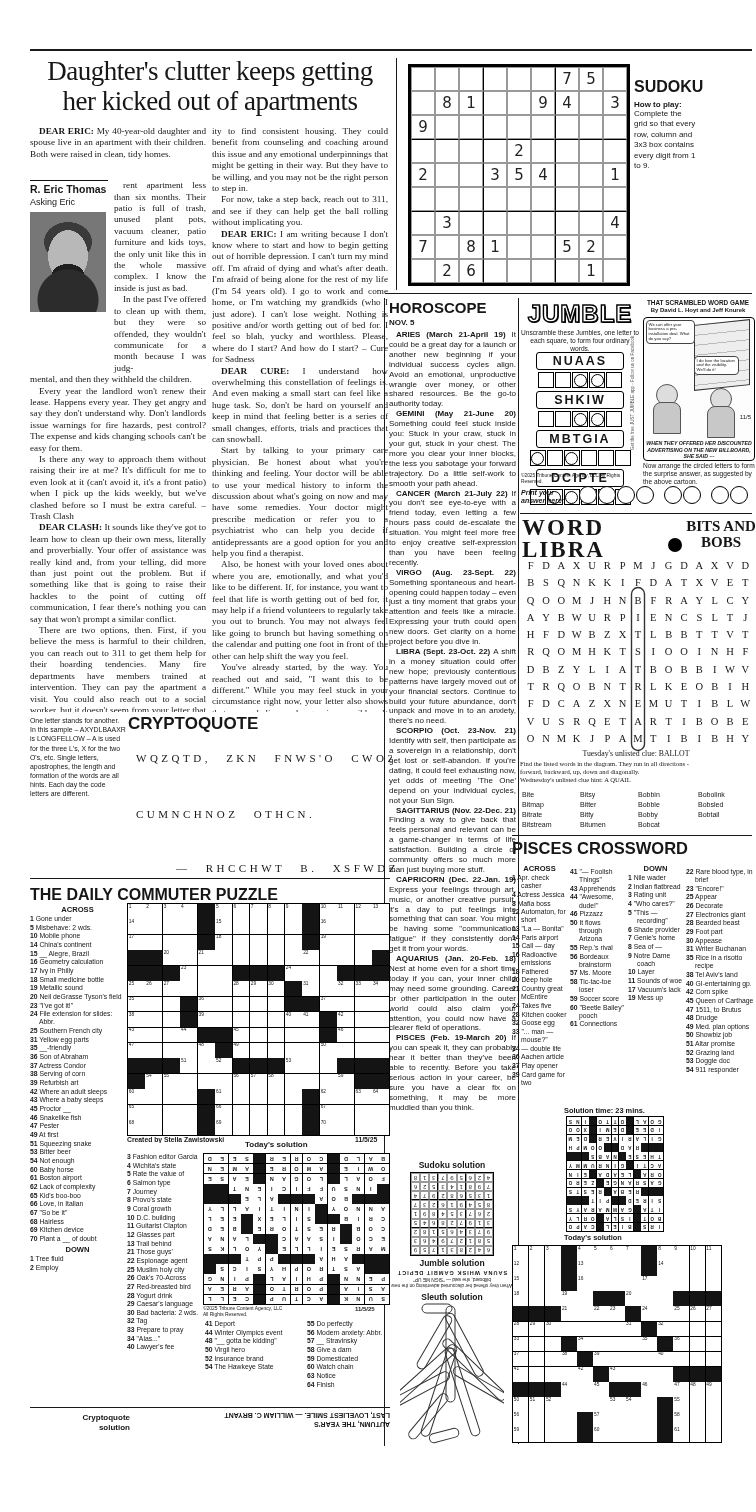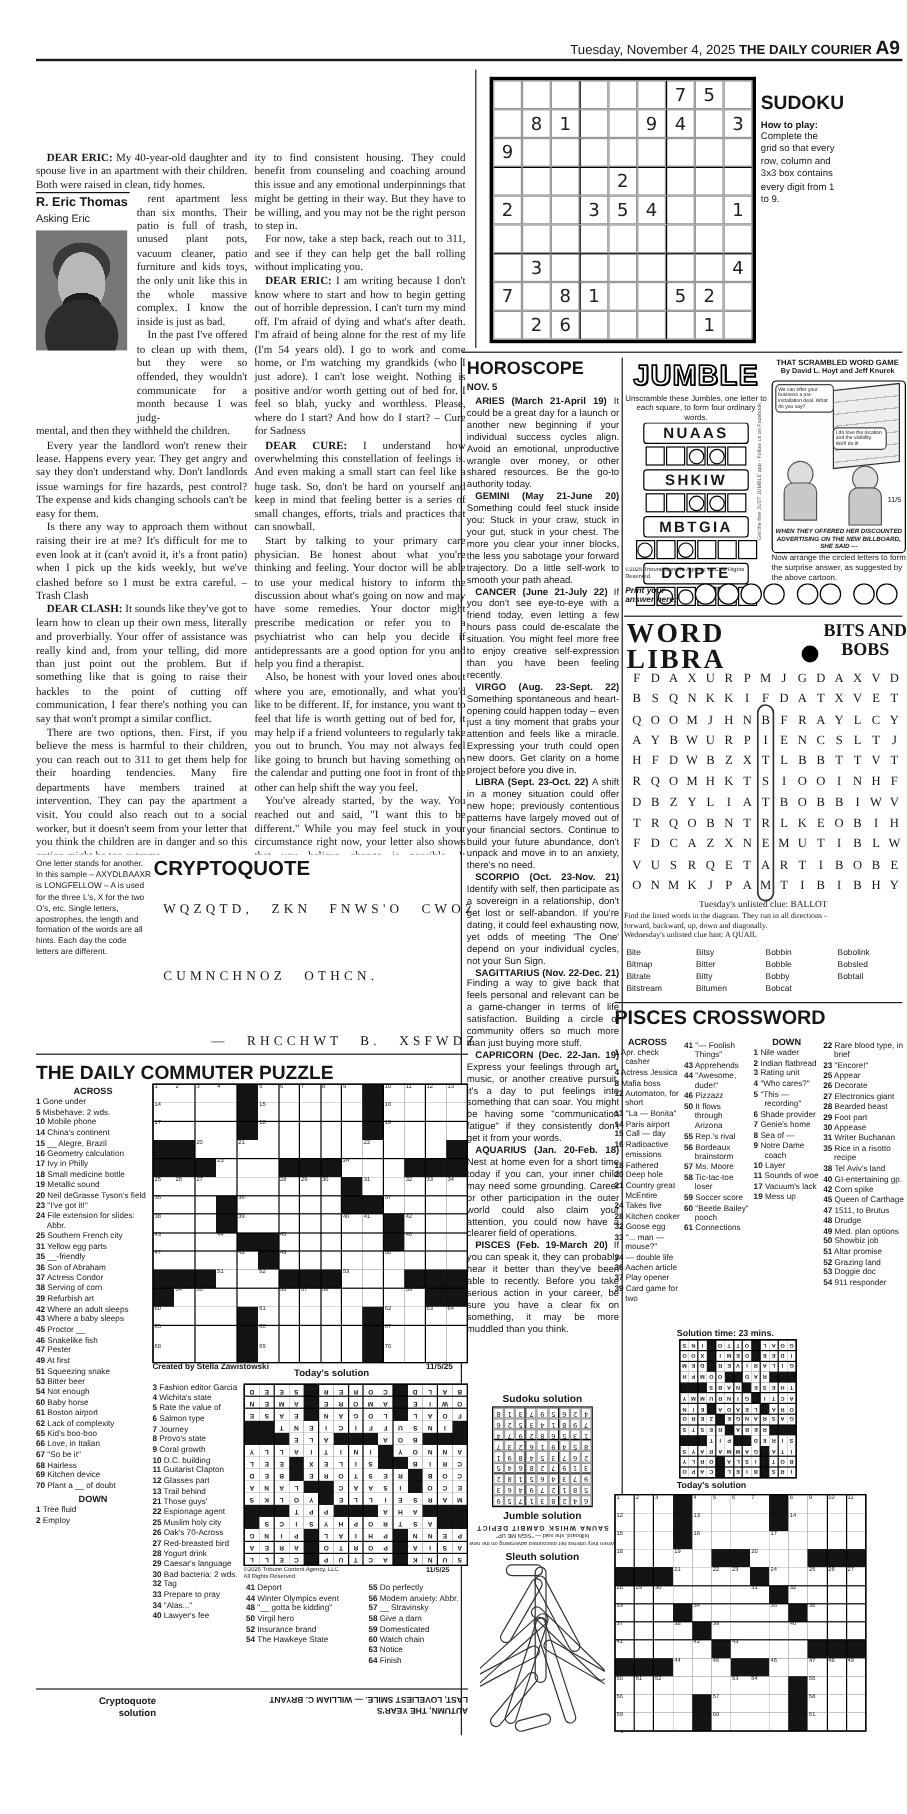--- a/index.html
+++ b/index.html
@@ -21,21 +21,21 @@
   .lead{font-weight:bold;}
   #bylinebox{width:78px;flex:0 0 78px;border-top:1.5px solid #111;padding-top:3px;margin-right:6px;}
   #bylinebox .nm{font-family:"Liberation Sans",sans-serif;font-weight:bold;font-size:10.5px;line-height:1.1;}
   #bylinebox .cl{font-family:"Liberation Sans",sans-serif;font-size:9px;margin-top:1px;}
   #photo{width:76px;height:100px;margin-top:4px;background:
      radial-gradient(circle at 50% 88%, #2c2c2c 0 30px, transparent 31px),
      radial-gradient(ellipse 16px 10px at 50% 62%, #1e1e1e 0 99%, transparent 100%),
      radial-gradient(ellipse 20px 26px at 50% 44%, #b8b8b8 0 99%, transparent 100%),
      radial-gradient(ellipse 24px 20px at 50% 30%, #3a3a3a 0 99%, transparent 100%),
      linear-gradient(#777 0 100%);}
-  .besiderow{display:flex;}
+  .besiderow{display:flex;margin-top:20px;}
   .besidetxt{flex:1;}
   
   #cq-title{left:128px;top:714px;width:244px;font-size:17px;}
   #cq-info{left:30px;top:716px;width:96px;font-size:6.9px;line-height:1.33;font-family:"Liberation Sans",sans-serif;}
   .cqline{left:136px;width:256px;font-size:11px;letter-spacing:3.5px;word-spacing:9px;white-space:nowrap;}
   
   .clues{font-family:"Liberation Sans",sans-serif;font-size:6.8px;line-height:1.2;}
   .clue{margin:0 0 0.5px 0;padding-left:9px;text-indent:-9px;}
   .clue .cn{font-weight:bold;}
   .clue-h{font-weight:bold;text-align:center;font-size:7.6px;margin:2px 0 1px 0;}
@@ -116,27 +116,23 @@
   #csol-label{left:46px;top:1413px;width:84px;text-align:right;font-family:"Liberation Sans",sans-serif;
         font-weight:bold;font-size:8px;line-height:1.2;}
   #csol-text{left:140px;top:1411px;width:250px;font-size:7px;font-weight:bold;line-height:1.3;
         font-family:"Liberation Sans",sans-serif;}
 </style>
 </head>
 <body>
 
 <div id="page">
 
-  <div class="abs" id="masthead">
-    <span>Tuesday, November 4, 2025</span>
-    <span class="b">THE DAILY COURIER</span>
-    <span class="pg">A9</span>
-  </div>
   <div class="rule" style="left:30px;top:49px;width:722px;height:1.6px"></div>
 
+  <div class="abs" id="headline">Daughter's clutter keeps getting her kicked out of apartments</div>
   <div class="abs acol" style="left:30px;top:126px;width:176px;height:586px">
     <div>
         <p class="apara"><b class="lead">DEAR ERIC: </b>My 40-year-old daughter and spouse live in an apartment with their children. Both were raised in clean, tidy homes.</p>
       </div>
     <div class="besiderow">
       <div id="bylinebox">
         <div class="nm">R. Eric Thomas</div>
         <div class="cl">Asking Eric</div>
         <div id="photo"></div>
       </div>
@@ -262,21 +258,21 @@
   <div class="rule" style="left:520px;top:513px;width:232px;height:1px"></div>
   <div class="rule" style="left:512px;top:835px;width:240px;height:1px"></div>
   <div class="rule" style="left:30px;top:878px;width:360px;height:1px"></div>
   <div class="rule" style="left:30px;top:1407px;width:360px;height:1px"></div>
 
   <div class="abs sans b ctr" style="left:389px;top:299px;width:127px;font-size:15px">HOROSCOPE</div>
   <div class="abs sans b ctr" style="left:389px;top:318px;width:127px;font-size:8px">NOV. 5</div>
   <div class="abs" id="horo">
       <p class="horo-entry"><b class="horo-sign">ARIES (March 21-April 19) </b>It could be a great day for a launch or another new beginning if your individual success cycles align. Avoid an emotional, unproductive wrangle over money, or other shared resources. Be the go-to authority today.</p>
       <p class="horo-entry"><b class="horo-sign">GEMINI (May 21-June 20) </b>Something could feel stuck inside you: Stuck in your craw, stuck in your gut, stuck in your chest. The more you clear your inner blocks, the less you sabotage your forward trajectory. Do a little self-work to smooth your path ahead.</p>
-      <p class="horo-entry"><b class="horo-sign">CANCER (June 21-July 22) </b>If you don't see eye-to-eye with a friend today, even letting a few hours pass could de-escalate the situation. You might feel more free to enjoy creative self-expression than you have been feeling recently.</p>
+      <p class="horo-entry"><b class="horo-sign">CANCER (March 21-July 22) </b>If you don't see eye-to-eye with a friend today, even letting a few hours pass could de-escalate the situation. You might feel more free to enjoy creative self-expression than you have been feeling recently.</p>
       <p class="horo-entry"><b class="horo-sign">VIRGO (Aug. 23-Sept. 22) </b>Something spontaneous and heart-opening could happen today – even just a tiny moment that grabs your attention and feels like a miracle. Expressing your truth could open new doors. Get clarity on a home project before you dive in.</p>
       <p class="horo-entry"><b class="horo-sign">LIBRA (Sept. 23-Oct. 22) </b>A shift in a money situation could offer new hope; previously contentious patterns have largely moved out of your financial sectors. Continue to build your future abundance, don't unpack and move in to an anxiety, there's no need.</p>
       <p class="horo-entry"><b class="horo-sign">SCORPIO (Oct. 23-Nov. 21) </b>Identify with self, then participate as a sovereign in a relationship, don't get lost or self-abandon. If you're dating, it could feel exhausting now, yet odds of meeting 'The One' depend on your individual cycles, not your Sun Sign.</p>
       <p class="horo-entry"><b class="horo-sign">SAGITTARIUS (Nov. 22-Dec. 21) </b>Finding a way to give back that feels personal and relevant can be a game-changer in terms of life satisfaction. Building a circle of community offers so much more than just buying more stuff.</p>
       <p class="horo-entry"><b class="horo-sign">CAPRICORN (Dec. 22-Jan. 19) </b>Express your feelings through art, music, or another creative pursuit, it's a day to put feelings into something that can soar. You might be having some "communication fatigue" if they consistently don't get it from your words.</p>
       <p class="horo-entry"><b class="horo-sign">AQUARIUS (Jan. 20-Feb. 18) </b>Nest at home even for a short time today if you can, your inner child may need some grounding. Career or other participation in the outer world could also claim your attention, you could now have a clearer field of operations.</p>
       <p class="horo-entry"><b class="horo-sign">PISCES (Feb. 19-March 20) </b>If you can speak it, they can probably hear it better than they've been able to recently. Before you take serious action in your career, be sure you have a clear fix on something, it may be more muddled than you think.</p>
     </div>
 
   <div class="abs" id="jlogo">JUMBLE</div>

